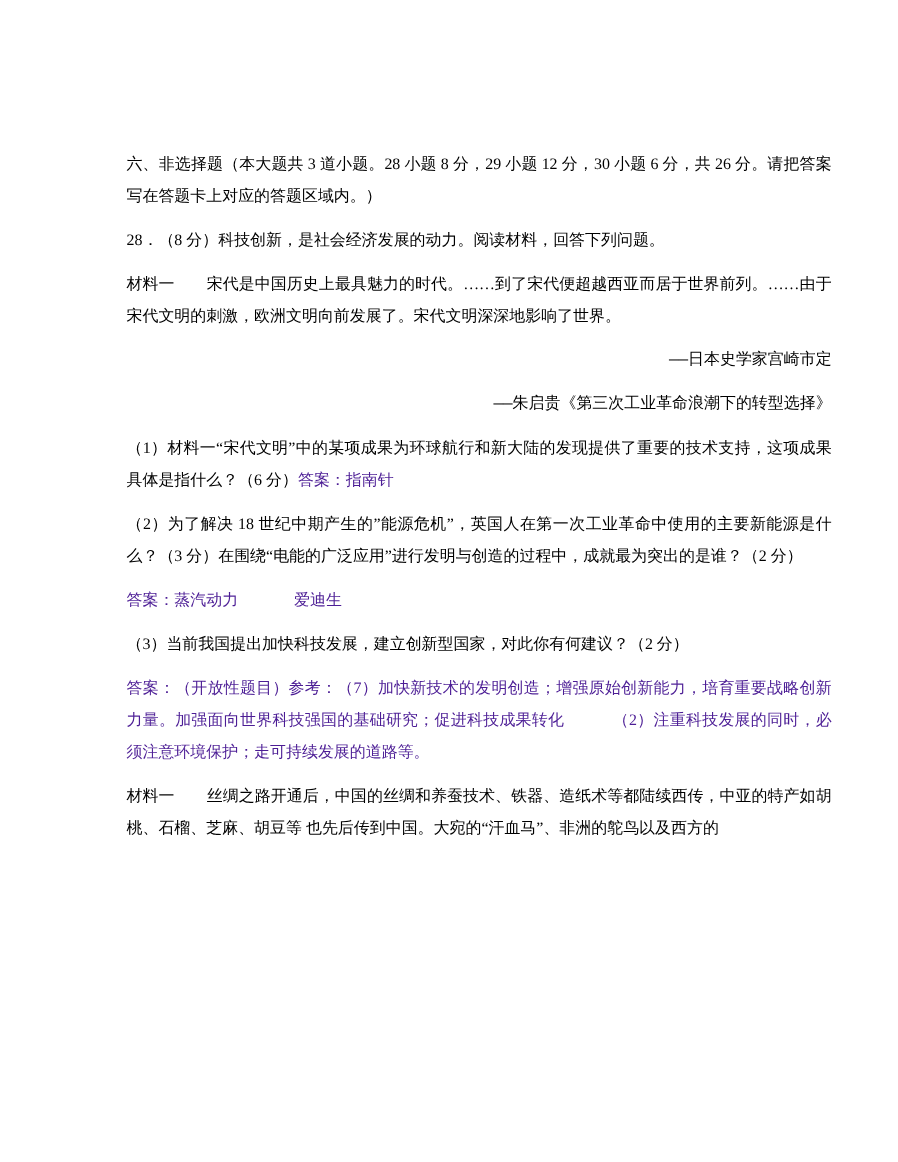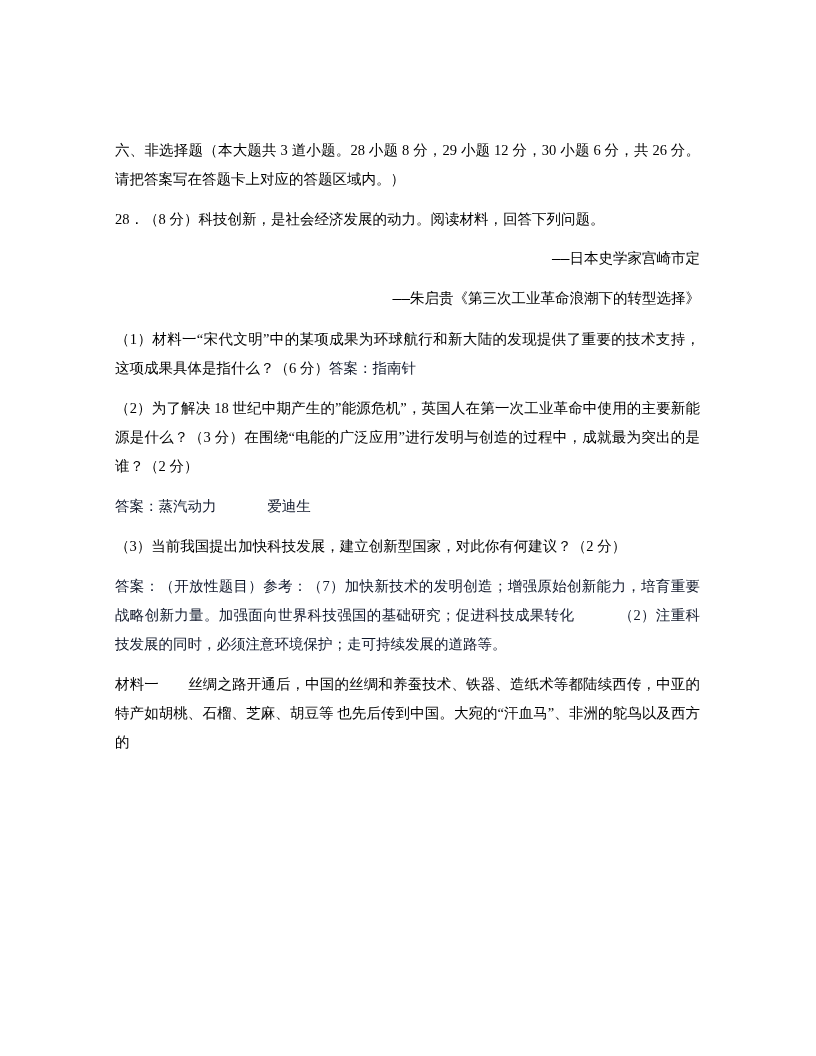--- a/index.html
+++ b/index.html
@@ -7,53 +7,54 @@
     padding: 0;
     background: #ffffff;
   }
   .page {
     position: relative;
     width: 816px;
     height: 1056px;
     margin: 0 auto;
     background: #ffffff;
     box-sizing: border-box;
-    padding: 136px 116px 0 115px;
+    padding: 136px 60px 0 115px;
     font-family: "Liberation Serif", "DejaVu Serif", serif;
     font-size: 14.5px;
     color: #000000;
     overflow: hidden;
   }
   .page p {
     margin: 0 0 11px 0;
     line-height: 2.0;
     text-align: justify;
     word-break: break-all;
   }
   .src {
     text-align: right !important;
     font-family: Liberation Mono, monospace;
   }
   .red {
-    color: #0f172a;
+    color: #4c1d95;
   }
   .answer-line .gap {
     display: inline-block;
     width: 3.5em;
   }
 </style>
 </head>
 <body>
 
 <div class="page">
 
   <p>六、非选择题（本大题共 3 道小题。28 小题 8 分，29 小题 12 分，30 小题 6 分，共 26 分。请把答案写在答题卡上对应的答题区域内。）</p>
 
   <p>28．（8 分）科技创新，是社会经济发展的动力。阅读材料，回答下列问题。</p>
 
+  <p>材料一　　宋代是中国历史上最具魅力的时代。……到了宋代便超越西亚而居于世界前列。……由于宋代文明的刺激，欧洲文明向前发展了。宋代文明深深地影响了世界。</p>
 
   <p class="src">——日本史学家宫崎市定</p>
 
 
   <p class="src">——朱启贵《第三次工业革命浪潮下的转型选择》</p>
 
   <p><span>（1）材料一“宋代文明”中的某项成果为环球航行和新大陆的发现提供了重要的技术支持，这项成果具体是指什么？（6 分）</span><span class="red">答案：指南针</span></p>
 
   <p>（2）为了解决 18 世纪中期产生的”能源危机”，英国人在第一次工业革命中使用的主要新能源是什么？（3 分）在围绕“电能的广泛应用”进行发明与创造的过程中，成就最为突出的是谁？（2 分）</p>
 

